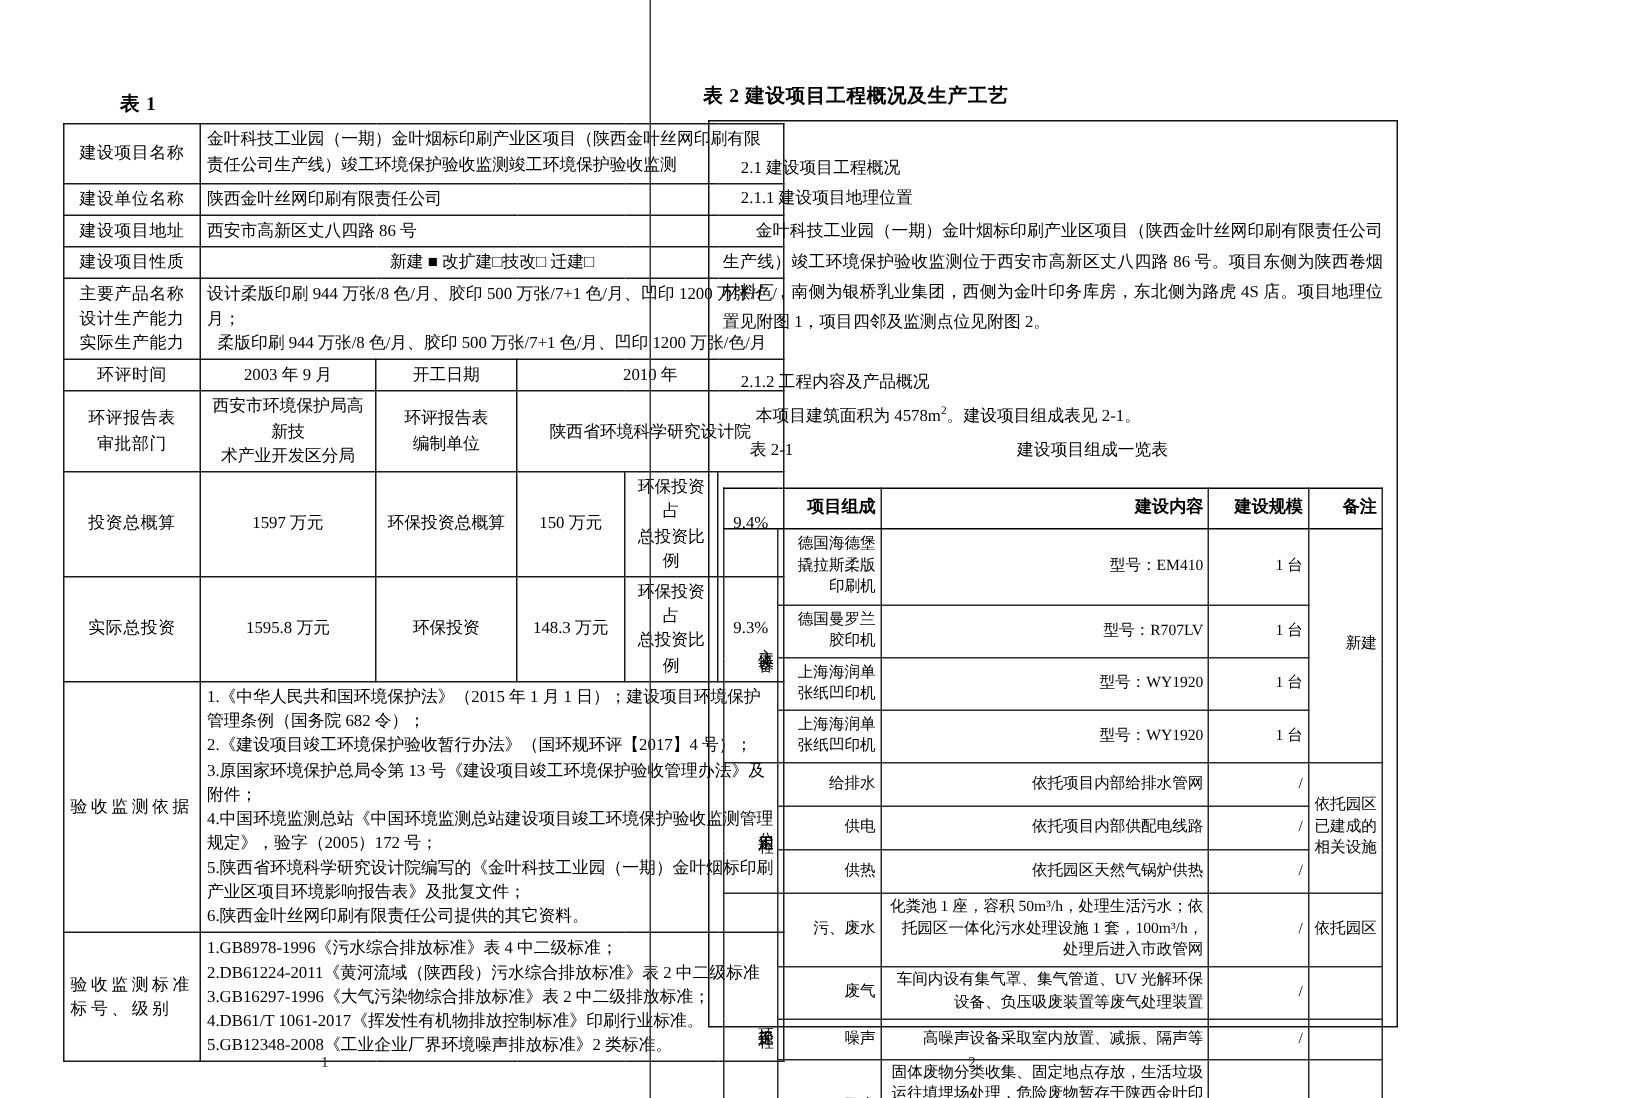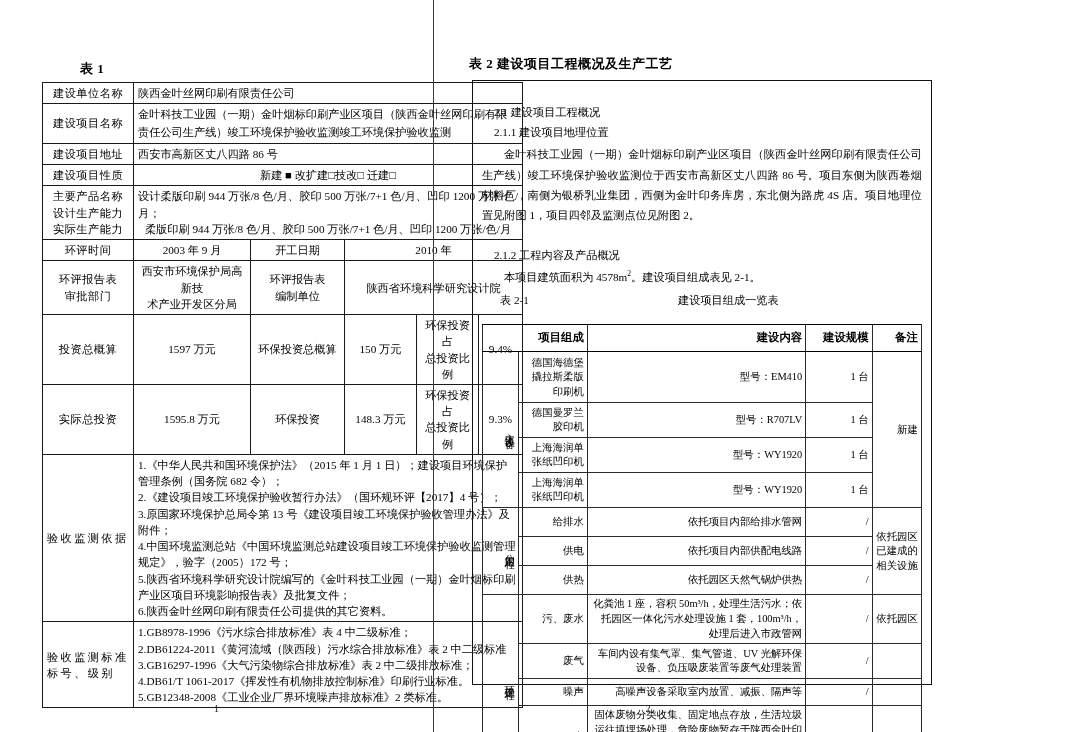--- a/index.html
+++ b/index.html
@@ -187,26 +187,26 @@
       <colgroup>
         <col style="width:91px">
           <col style="width:117px">
           <col style="width:94px">
         <col style="width:72px">
           <col style="width:62px">
           <col style="width:44px">
       </colgroup>
       <tbody>
         <tr>
+          <td class="lbl">建设项目名称</td>
+          <td class="val" colspan="5" style="line-height:1.55">金叶科技工业园（一期）金叶烟标印刷产业区项目（陕西金叶丝网印刷有限责任公司生产线）竣工环境保护验收监测竣工环境保护验收监测</td>
+        </tr>
+        <tr>
           <td class="lbl">建设单位名称</td>
           <td class="val" colspan="5">陕西金叶丝网印刷有限责任公司</td>
-        </tr>
-        <tr>
-          <td class="lbl">建设项目名称</td>
-          <td class="val" colspan="5" style="line-height:1.55">金叶科技工业园（一期）金叶烟标印刷产业区项目（陕西金叶丝网印刷有限责任公司生产线）竣工环境保护验收监测竣工环境保护验收监测</td>
         </tr>
         <tr>
           <td class="lbl">建设项目地址</td>
           <td class="val" colspan="5">西安市高新区丈八四路 86 号</td>
         </tr>
         <tr>
           <td class="lbl">建设项目性质</td>
           <td class="valc" colspan="5">新建 ■ 改扩建□技改□ 迁建□</td>
         </tr>
         <tr>

